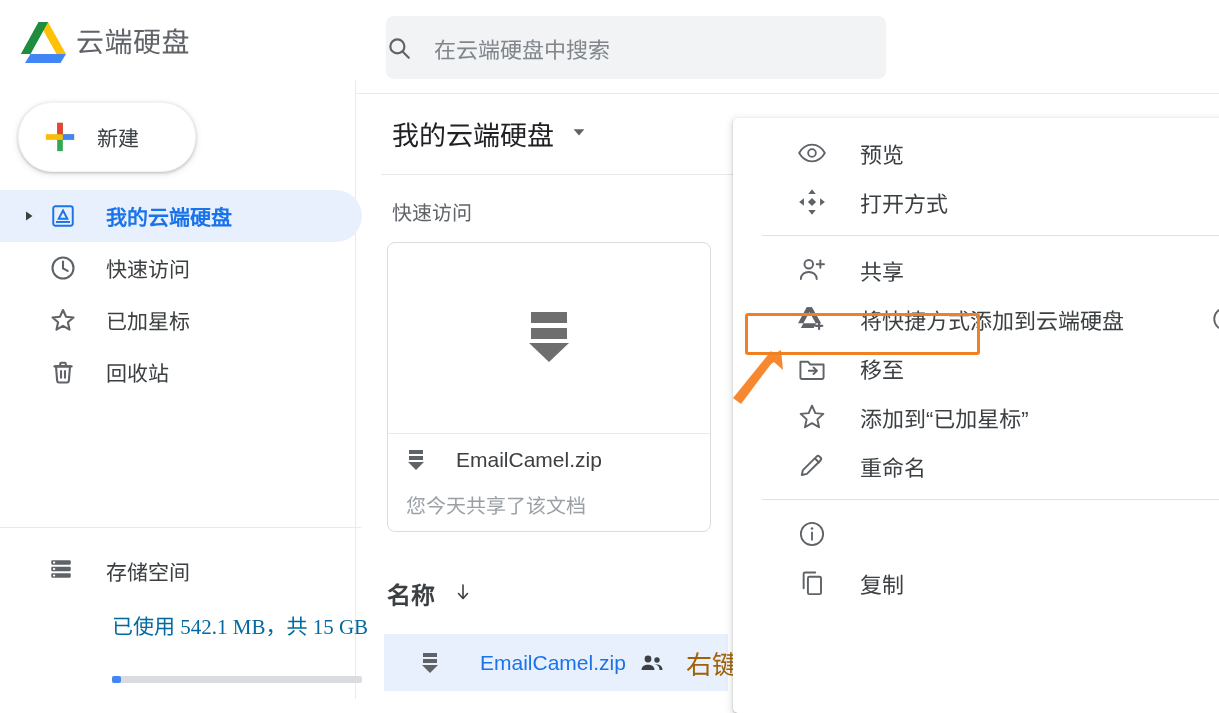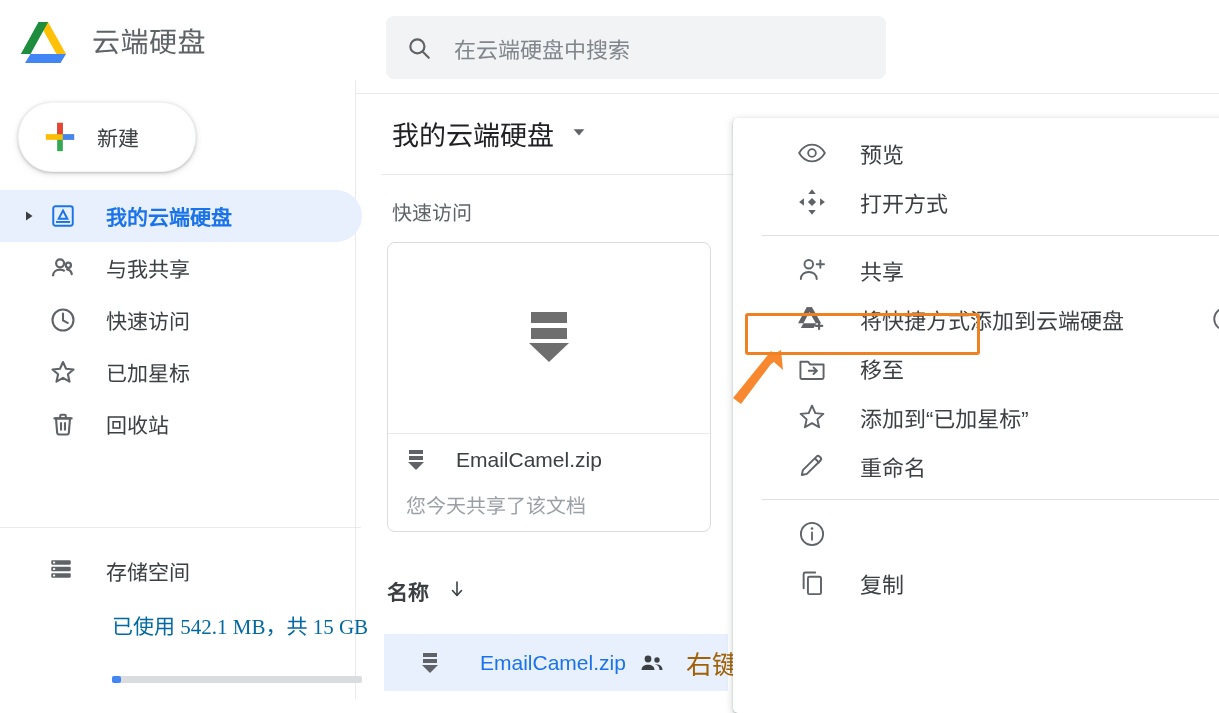--- a/index.html
+++ b/index.html
@@ -28,38 +28,36 @@
     width: 1219px; height: 94px;
     background: #ffffff;
     border-bottom: 1px solid #e8eaed;
     box-sizing: border-box;
   }
   .brand {
     position: absolute;
     left: 20px; top: 18px;
     display: flex;
     align-items: center;
-    gap: 16px;
   }
   .drive-logo { width: 56px; height: 50px; display:block; }
   .brand-title {
     font-size: 28px;
     color: #5f6368;
     letter-spacing: .5px;
     line-height: 1;
   }
   .searchbar {
     position: absolute;
     left: 386px; top: 16px;
     width: 500px; height: 63px;
     background: #f1f3f4;
     border-radius: 8px;
     display: flex;
     align-items: center;
-    padding-left: 20px;
     box-sizing: border-box;
   }
   .search-icon { width: 26px; height: 26px; flex: 0 0 auto; }
   .search-placeholder {
     margin-left: 22px;
     font-size: 22px;
     color: #80868b;
   }
 
   
@@ -235,21 +233,21 @@
 
   .list-header {
     position: absolute;
     left: 6px; top: 482px;
     display: flex;
     align-items: center;
     gap: 18px;
     cursor: pointer;
   }
   .list-header .col-name {
-    font-size: 21px;
+    font-size: 24px;
     color: #3c4043;
     font-weight: bold;
     text-align: center;
   }
   .file-row {
     position: absolute;
     left: 3px; top: 540px;
     width: 344px; height: 57px;
     background: #e8f0fe;
     display: flex;
@@ -389,32 +387,20 @@
         <span class="nav-icon">
           <svg viewBox="0 0 24 24" width="26" height="26" fill="none" stroke="#1a73e8" stroke-width="1.8">
             <rect x="3" y="3" width="18" height="18" rx="2"></rect>
             <polygon points="12,7 16,14.5 8,14.5" fill="none"></polygon>
             <line x1="5.5" y1="17.5" x2="18.5" y2="17.5"></line>
           </svg>
         </span>
         <span class="nav-label">我的云端硬盘</span>
       </div>
 
-      <div class="navitem">
-        <span class="expander"></span>
-        <span class="nav-icon">
-          <svg viewBox="0 0 24 24" width="28" height="28" fill="none" stroke="#5f6368" stroke-width="1.9">
-            <circle cx="9.5" cy="8" r="3.4"></circle>
-            <path d="M3.4 19c0-3.5 2.8-5.6 6.1-5.6 1.5 0 2.9.4 4 1.2"></path>
-            <path d="M15.6 13.2c2.2.5 3.6 2.1 3.9 4.1" stroke-linecap="round"></path>
-            <circle cx="16.6" cy="9.6" r="2.2"></circle>
-          </svg>
-        </span>
-        <span class="nav-label">与我共享</span>
-      </div>
 
       <div class="navitem">
         <span class="expander"></span>
         <span class="nav-icon">
           <svg viewBox="0 0 24 24" width="28" height="28" fill="none" stroke="#5f6368" stroke-width="1.8">
             <circle cx="12" cy="12" r="9"></circle>
             <polyline points="12,6.5 12,12.3 16,14.5" stroke-linecap="round"></polyline>
           </svg>
         </span>
         <span class="nav-label">快速访问</span>

